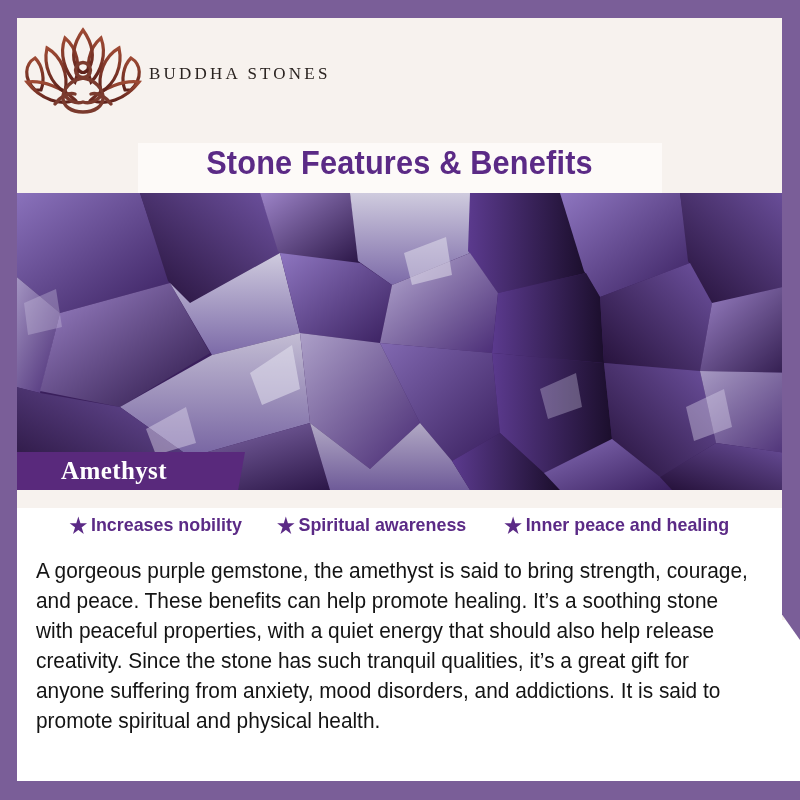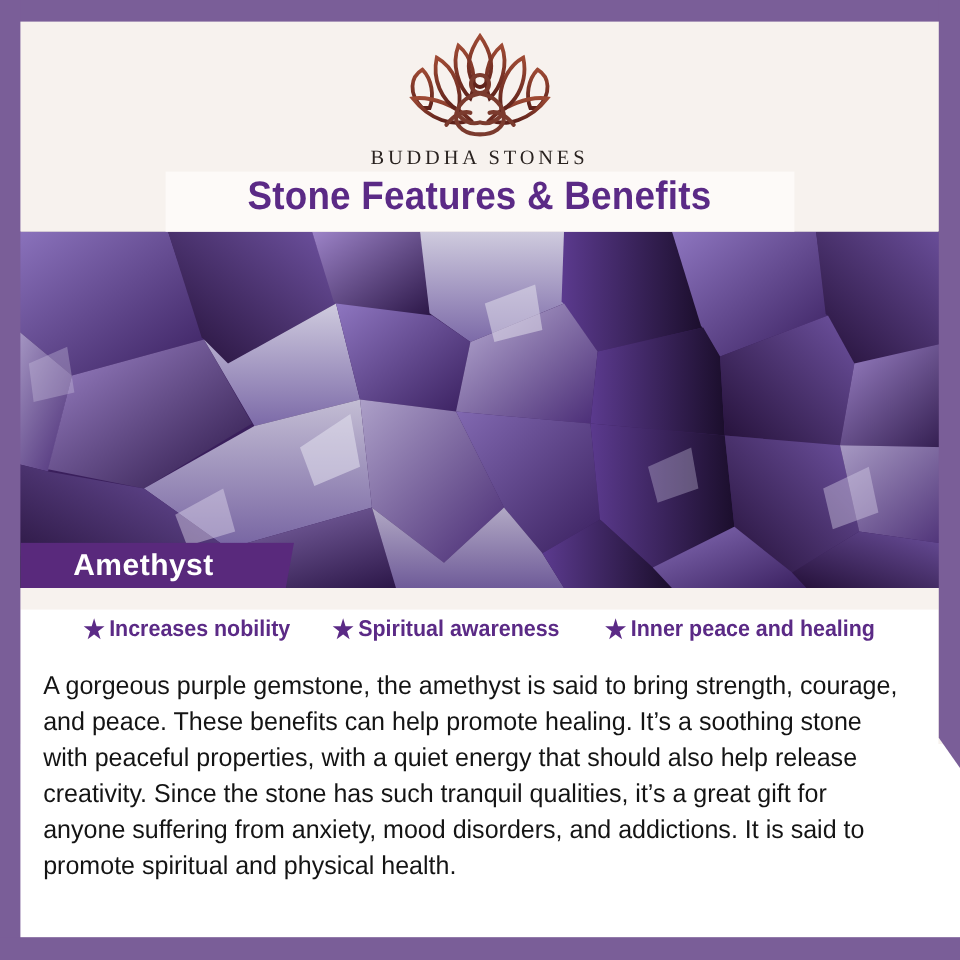--- a/index.html
+++ b/index.html
@@ -15,21 +15,21 @@
   .frame-top{position:absolute;left:0;top:0;width:800px;height:18px;background:#7A5E98;}
   .frame-left{position:absolute;left:0;top:0;width:17px;height:800px;background:#7A5E98;}
   .frame-bottom{position:absolute;left:0;bottom:0;width:800px;height:19px;background:#7A5E98;}
   .frame-right{position:absolute;right:0;top:0;width:18px;height:640px;background:#7A5E98;
                clip-path:polygon(0 0,100% 0,100% 100%,0 96%);}
   
   .plate{position:absolute;left:17px;top:18px;width:765px;height:763px;background:#F7F2EE;}
 
   
   .header{position:absolute;left:17px;top:18px;width:765px;height:175px;background:#F7F2EE;}
-  .logo{position:absolute;left:0;right:0;top:8px;display:flex;flex-direction:column;
+  .logo{position:absolute;left:0;right:0;top:8px;display:flex;
         align-items:center;justify-content:flex-start;}
   .logo svg{display:block;}
   .brand{font-family:"Liberation Serif", serif;font-size:17px;letter-spacing:3.2px;
           color:#2A2320;margin-top:4px;font-weight:400;}
 
   .title-plate{position:absolute;left:121px;top:125px;width:524px;height:50px;background:#FDFAF8;}
   .title{position:absolute;left:0;right:0;top:126px;text-align:center;
          font-family:"Liberation Sans Narrow","Liberation Sans",sans-serif;
          font-weight:bold;font-size:33px;color:#5B2A86;letter-spacing:.2px;
          transform:scaleX(.93);transform-origin:center;}
@@ -37,21 +37,21 @@
   
   .photo{position:absolute;left:0;top:193px;width:800px;height:297px;overflow:hidden;
          background:#3A1F5C;}
   .photo svg{position:absolute;left:0;top:0;}
 
   
   .stone-banner{position:absolute;left:17px;top:452px;width:228px;height:38px;
       background:#59297C;clip-path:polygon(0 0,100% 0,97% 100%,0 100%);
       display:flex;align-items:center;}
   .stone-name{color:#FFFFFF;font-size:25px;font-weight:bold;margin-left:44px;
-      font-family:Liberation Sans, sans-serif;letter-spacing:.4px;}
+      font-family:Liberation Serif, serif;letter-spacing:.4px;}
 
   
   .cream-gap{position:absolute;left:17px;top:490px;width:765px;height:18px;background:#F7F2EE;}
   .content{position:absolute;left:17px;top:508px;width:765px;height:265px;background:#FFFFFF;}
   .content-wide{position:absolute;left:0;top:620px;width:800px;height:161px;background:#FFFFFF;}
 
   .benefits{position:absolute;left:0;top:514px;width:800px;display:flex;
             justify-content:center;align-items:center;gap:24px;}
   .benefit{display:flex;align-items:center;color:#5B2A86;font-weight:bold;font-size:19px;
            font-family:"Liberation Sans Narrow","Liberation Sans",sans-serif;

